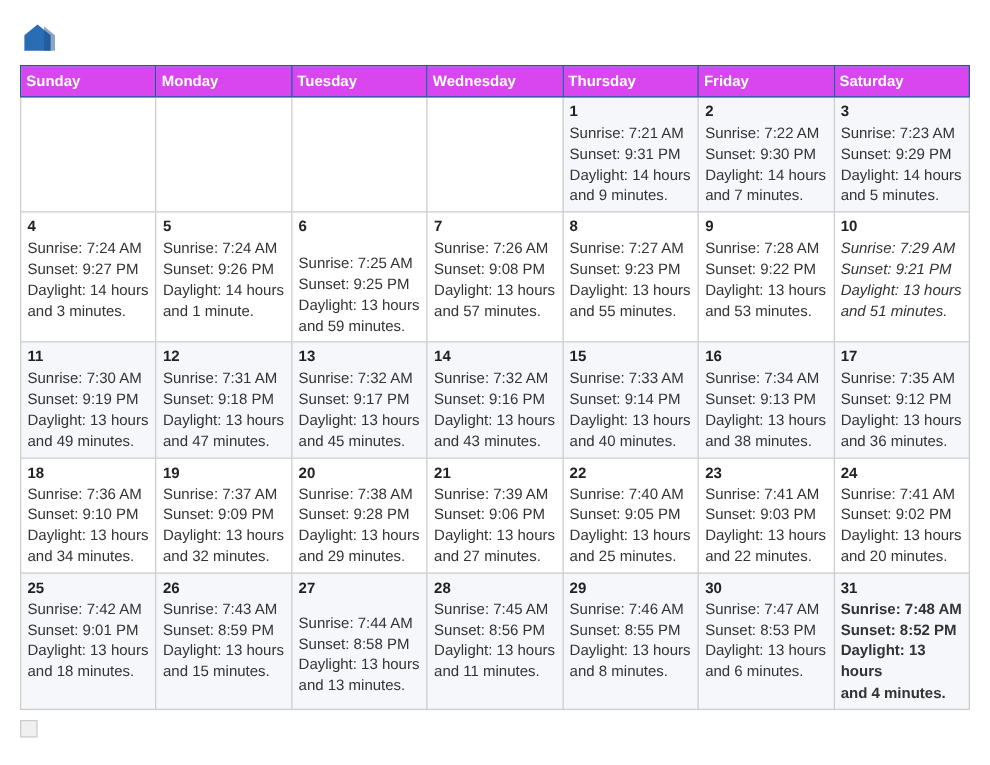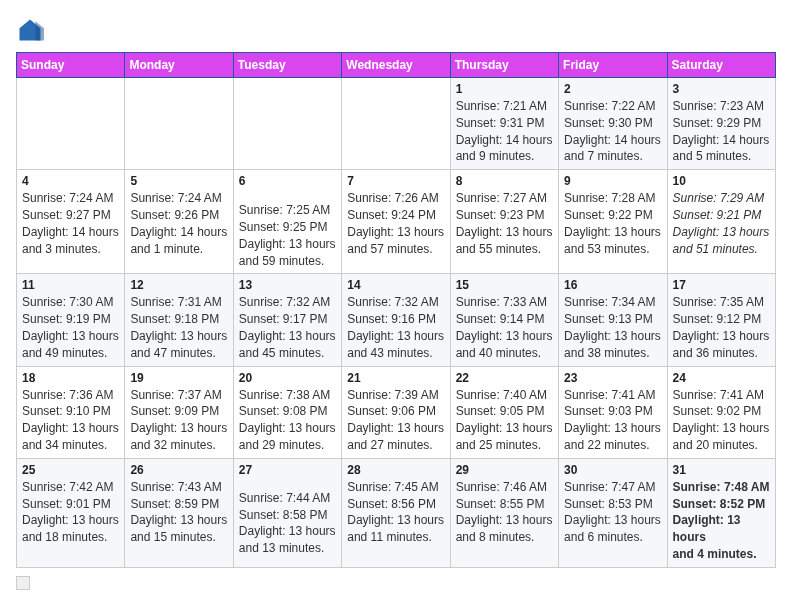--- a/index.html
+++ b/index.html
@@ -182,21 +182,21 @@
         <td>
           <span class="day-number">6</span>
           <div class="day-info" style="white-space: pre-line; margin-top: 14px;">Sunrise: 7:25 AM
 Sunset: 9:25 PM
 Daylight: 13 hours
 and 59 minutes.</div>
         </td>
         <td>
           <span class="day-number">7</span>
           <div class="day-info" style="white-space: pre-line;">Sunrise: 7:26 AM
-Sunset: 9:24 PM
+Sunset: 9:08 PM
 Daylight: 13 hours
 and 57 minutes.</div>
         </td>
         <td>
           <span class="day-number">8</span>
           <div class="day-info" style="white-space: pre-line;">Sunrise: 7:27 AM
 Sunset: 9:23 PM
 Daylight: 13 hours
 and 55 minutes.</div>
         </td>
@@ -277,21 +277,21 @@
         <td>
           <span class="day-number">19</span>
           <div class="day-info" style="white-space: pre-line;">Sunrise: 7:37 AM
 Sunset: 9:09 PM
 Daylight: 13 hours
 and 32 minutes.</div>
         </td>
         <td>
           <span class="day-number">20</span>
           <div class="day-info" style="white-space: pre-line;">Sunrise: 7:38 AM
-Sunset: 9:08 PM
+Sunset: 9:28 PM
 Daylight: 13 hours
 and 29 minutes.</div>
         </td>
         <td>
           <span class="day-number">21</span>
           <div class="day-info" style="white-space: pre-line;">Sunrise: 7:39 AM
 Sunset: 9:06 PM
 Daylight: 13 hours
 and 27 minutes.</div>
         </td>

